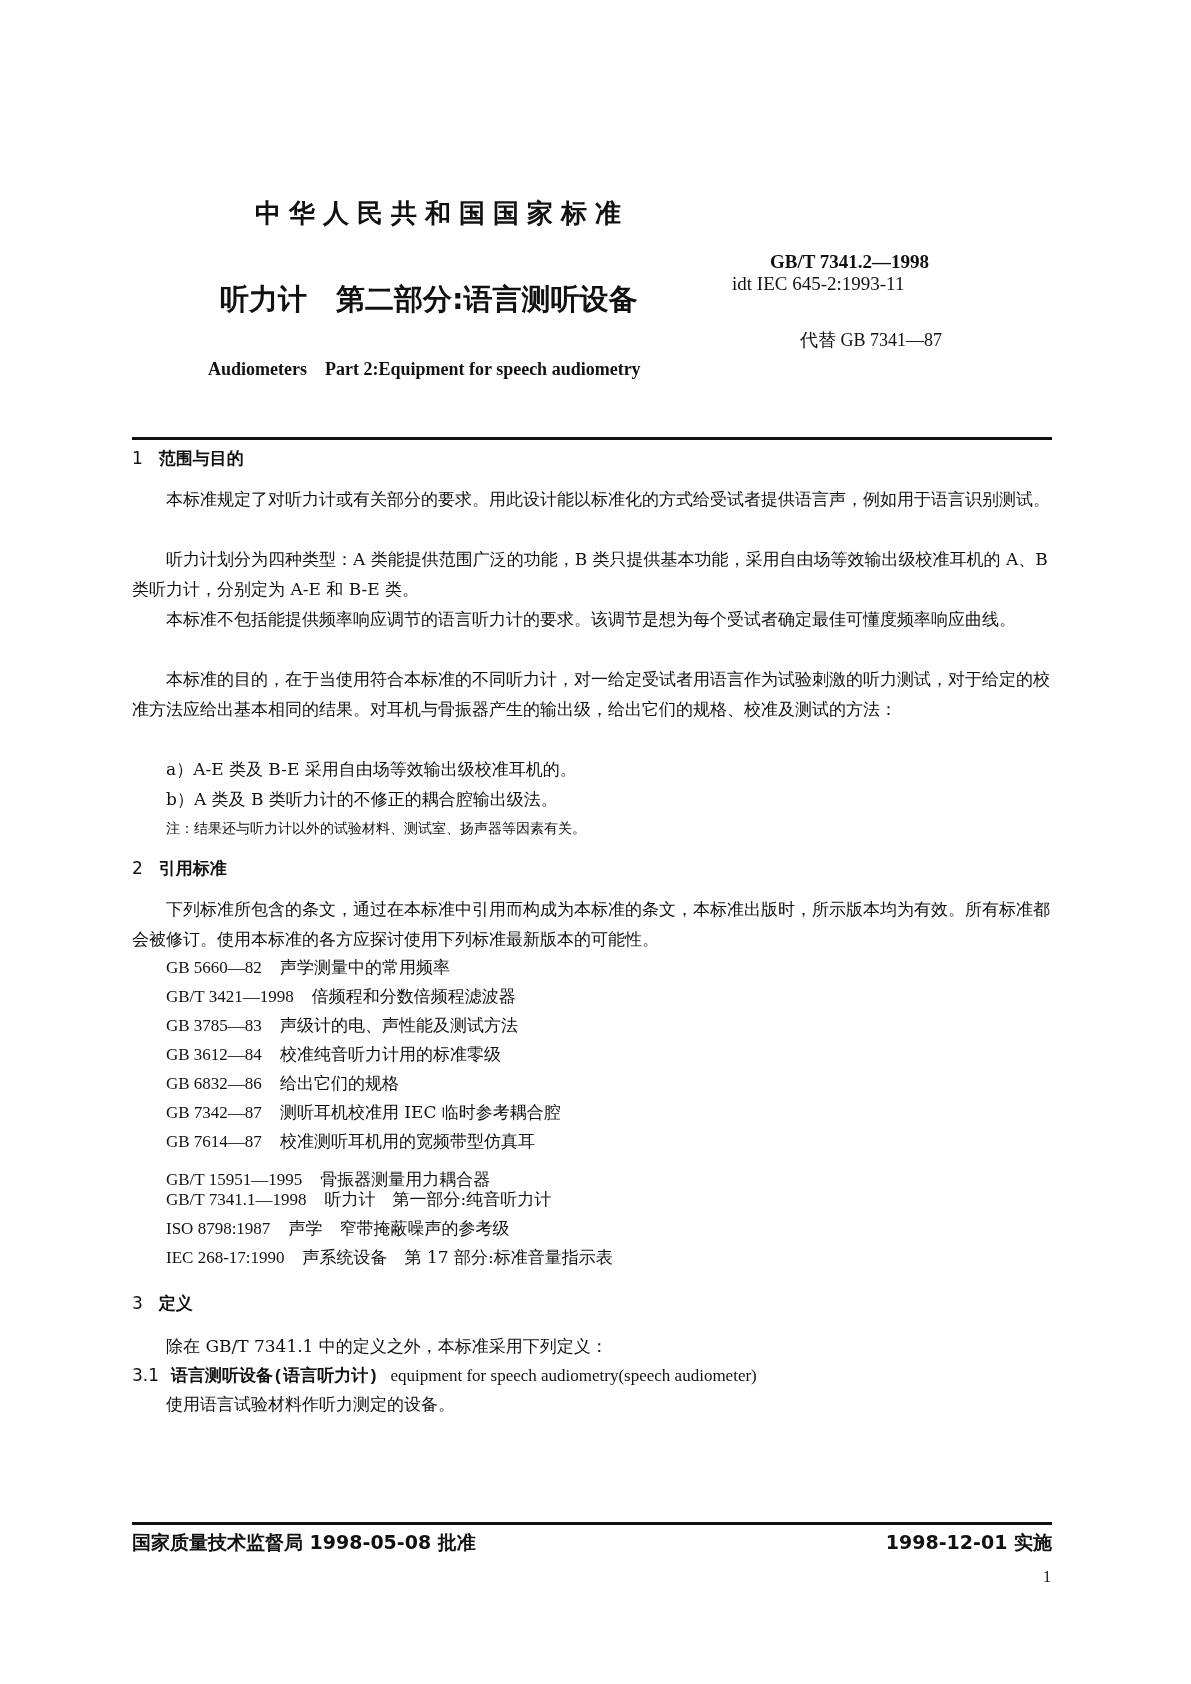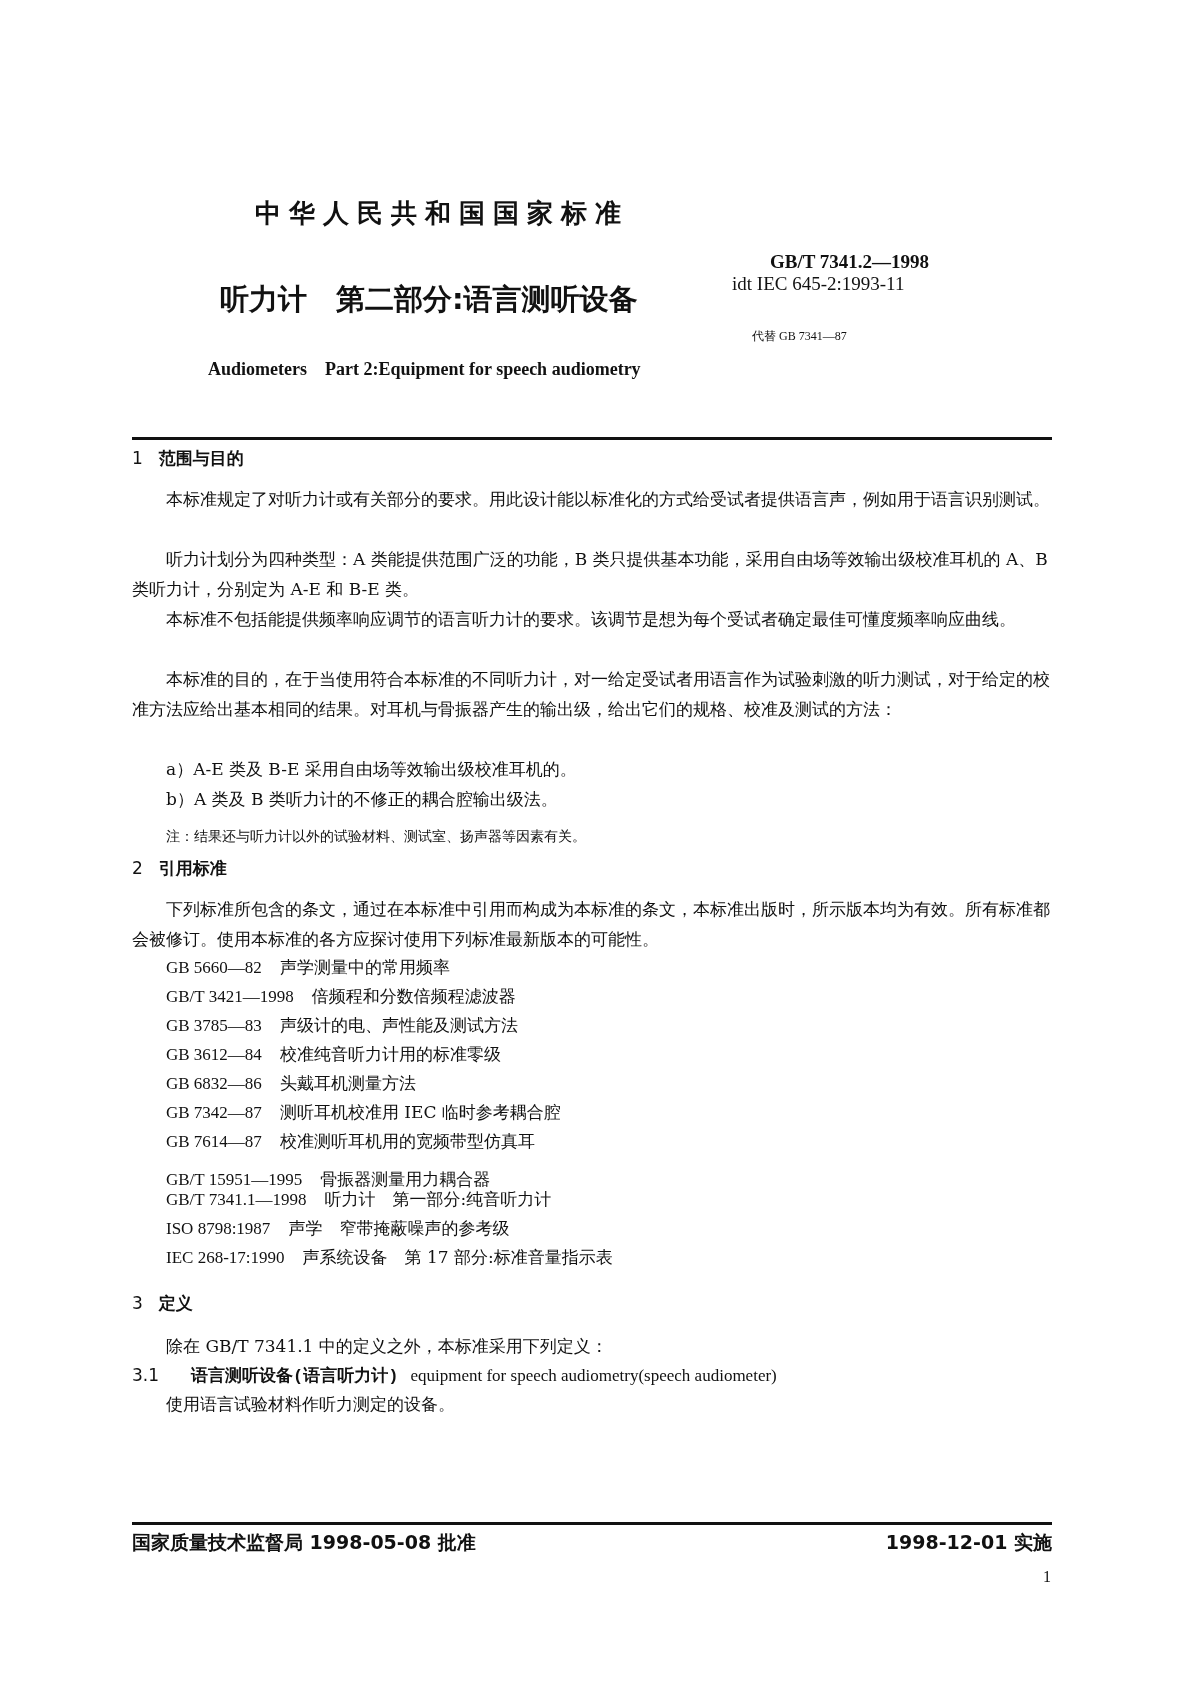--- a/index.html
+++ b/index.html
@@ -12,21 +12,21 @@
       left: 255px; top: 196px; font-size: 26px; font-weight: bold;
       letter-spacing: 8px; font-family: "DejaVu Sans", sans-serif;
     }
     .std-code {
       left: 770px; top: 251px; font-size: 19px; 
       font-family: "Liberation Serif", serif; line-height: 22px;
     }
     .std-code b { font-weight: bold; }
     .std-code .l2 { margin-left: -38px; }
     .replace {
-      left: 752px; top: 328px; font-size: 12px; font-family: "Liberation Serif", serif;
+      left: 800px; top: 328px; font-size: 18px; font-family: "Liberation Serif", serif;
     }
     .title-cn {
       left: 220px; top: 280px; font-size: 29px; font-weight: bold;
       font-family: "DejaVu Sans", sans-serif;
     }
     .title-en {
       left: 208px; top: 357px; font-size: 18px; font-weight: bold;
       font-family: "Liberation Serif", serif;
     }
     .rule-top {
@@ -50,21 +50,21 @@
     .note {
       left: 166px; font-size: 14px; font-family: "DejaVu Serif", serif;
     }
     .ref {
       left: 166px; font-size: 17px; font-family: "DejaVu Serif", serif;
     }
     .ref .code { font-family: "Liberation Serif", serif; margin-right: 18px; }
     .def-term {
       left: 132px; font-size: 17px;
     }
-    .def-term .num { font-family: "DejaVu Sans", sans-serif; margin-right: 32px; }
+    .def-term .num { font-family: "DejaVu Sans", sans-serif; margin-right: 12px; }
     .def-term .cn { font-weight: bold; font-family: Liberation Mono, monospace; margin-right: 12px; }
     .def-term .en { font-family: "Liberation Serif", serif; }
     .footer-left {
       left: 132px; top: 1530px; font-size: 19px; font-weight: bold;
       font-family: "DejaVu Sans", sans-serif;
     }
     .footer-right {
       right: 139px; top: 1530px; font-size: 19px; font-weight: bold;
       font-family: "DejaVu Sans", sans-serif;
     }
@@ -90,32 +90,32 @@
 
 <div class="abs h1" style="top:447px;">
   <span class="num">1</span><span>范围与目的</span>
 </div>
 <div class="abs para" style="top:484px;">本标准规定了对听力计或有关部分的要求。用此设计能以标准化的方式给受试者提供语言声，例如用于语言识别测试。</div>
 <div class="abs para" style="top:544px;">听力计划分为四种类型：A 类能提供范围广泛的功能，B 类只提供基本功能，采用自由场等效输出级校准耳机的 A、B 类听力计，分别定为 A-E 和 B-E 类。</div>
 <div class="abs para" style="top:604px;">本标准不包括能提供频率响应调节的语言听力计的要求。该调节是想为每个受试者确定最佳可懂度频率响应曲线。</div>
 <div class="abs para" style="top:664px;">本标准的目的，在于当使用符合本标准的不同听力计，对一给定受试者用语言作为试验刺激的听力测试，对于给定的校准方法应给出基本相同的结果。对耳机与骨振器产生的输出级，给出它们的规格、校准及测试的方法：</div>
 <div class="abs item" style="top:758px;">a）A-E 类及 B-E 采用自由场等效输出级校准耳机的。</div>
 <div class="abs item" style="top:788px;">b）A 类及 B 类听力计的不修正的耦合腔输出级法。</div>
-<div class="abs note" style="top:820px;margin-top:8px;">注：结果还与听力计以外的试验材料、测试室、扬声器等因素有关。</div>
+<div class="abs note" style="top:820px;">注：结果还与听力计以外的试验材料、测试室、扬声器等因素有关。</div>
 
 <div class="abs h1" style="top:857px;">
   <span class="num">2</span><span>引用标准</span>
 </div>
 <div class="abs para" style="top:894px;">下列标准所包含的条文，通过在本标准中引用而构成为本标准的条文，本标准出版时，所示版本均为有效。所有标准都会被修订。使用本标准的各方应探讨使用下列标准最新版本的可能性。</div>
 
 <div class="abs ref" style="top:956px;"><span class="code">GB 5660—82</span><span>声学测量中的常用频率</span></div>
 <div class="abs ref" style="top:985px;"><span class="code">GB/T 3421—1998</span><span>倍频程和分数倍频程滤波器</span></div>
 <div class="abs ref" style="top:1014px;"><span class="code">GB 3785—83</span><span>声级计的电、声性能及测试方法</span></div>
 <div class="abs ref" style="top:1043px;"><span class="code">GB 3612—84</span><span>校准纯音听力计用的标准零级</span></div>
-<div class="abs ref" style="top:1072px;"><span class="code">GB 6832—86</span><span>头戴耳机测量方法</span></div>
+<div class="abs ref" style="top:1072px;"><span class="code">GB 6832—86</span><span>给出它们的规格</span></div>
 <div class="abs ref" style="top:1101px;"><span class="code">GB 7342—87</span><span>测听耳机校准用 IEC 临时参考耦合腔</span></div>
 <div class="abs ref" style="top:1130px;"><span class="code">GB 7614—87</span><span>校准测听耳机用的宽频带型仿真耳</span></div>
 <div class="abs ref" style="top:1159px;margin-top:9px;"><span class="code">GB/T 15951—1995</span><span>骨振器测量用力耦合器</span></div>
 <div class="abs ref" style="top:1188px;"><span class="code">GB/T 7341.1—1998</span><span>听力计　第一部分:纯音听力计</span></div>
 <div class="abs ref" style="top:1217px;"><span class="code">ISO 8798:1987</span><span>声学　窄带掩蔽噪声的参考级</span></div>
 <div class="abs ref" style="top:1246px;"><span class="code">IEC 268-17:1990</span><span>声系统设备　第 17 部分:标准音量指示表</span></div>
 
 <div class="abs h1" style="top:1292px;">
   <span class="num">3</span><span>定义</span>
 </div>

